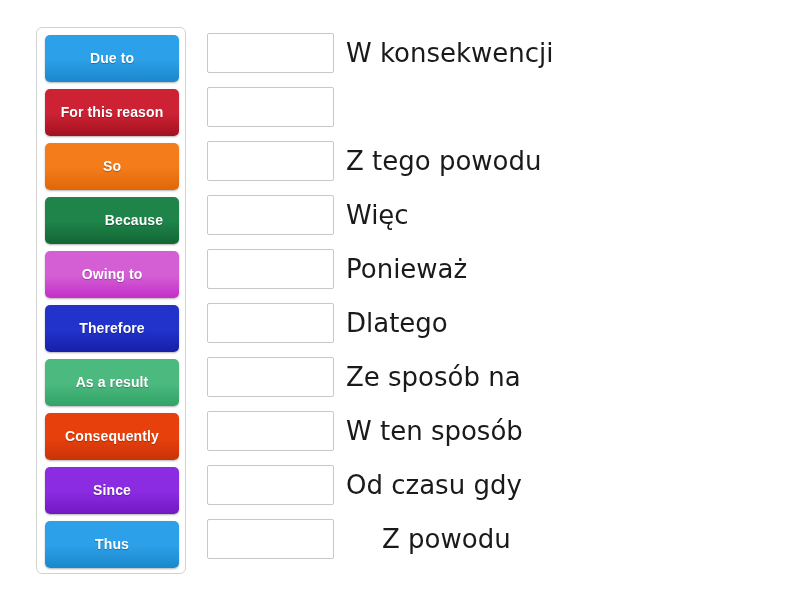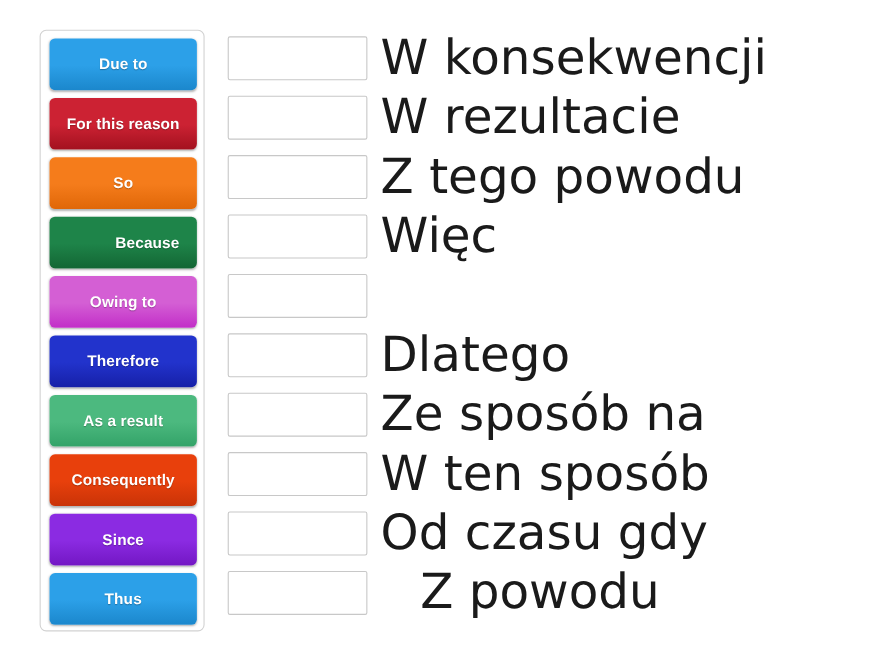--- a/index.html
+++ b/index.html
@@ -86,21 +86,21 @@
     width: 127px;
     height: 40px;
     background: #ffffff;
     border: 1px solid #c8c8c8;
     border-radius: 2px;
     flex: 0 0 auto;
   }
 
   .answer-text {
     margin-left: 12px;
-    font-size: 44px;
+    font-size: 26px;
     font-weight: 400;
     color: #1a1a1a;
     line-height: 40px;
     white-space: nowrap;
     font-family: "DejaVu Sans", sans-serif;
   }
 </style>
 </head>
 <body>
 
@@ -139,32 +139,32 @@
       </div>
     </div>
 
   <div class="answer-list" id="answer-list">
       <div class="answer-row">
         <div class="drop-box"></div>
         <div class="answer-text">W konsekwencji</div>
       </div>
       <div class="answer-row">
         <div class="drop-box"></div>
-        <div class="answer-text">W rezultacie</div>
       </div>
       <div class="answer-row">
         <div class="drop-box"></div>
         <div class="answer-text">Z tego powodu</div>
       </div>
       <div class="answer-row">
         <div class="drop-box"></div>
         <div class="answer-text">Więc</div>
       </div>
       <div class="answer-row">
         <div class="drop-box"></div>
+        <div class="answer-text">Ponieważ</div>
       </div>
       <div class="answer-row">
         <div class="drop-box"></div>
         <div class="answer-text">Dlatego</div>
       </div>
       <div class="answer-row">
         <div class="drop-box"></div>
         <div class="answer-text">Ze sposób na</div>
       </div>
       <div class="answer-row">

